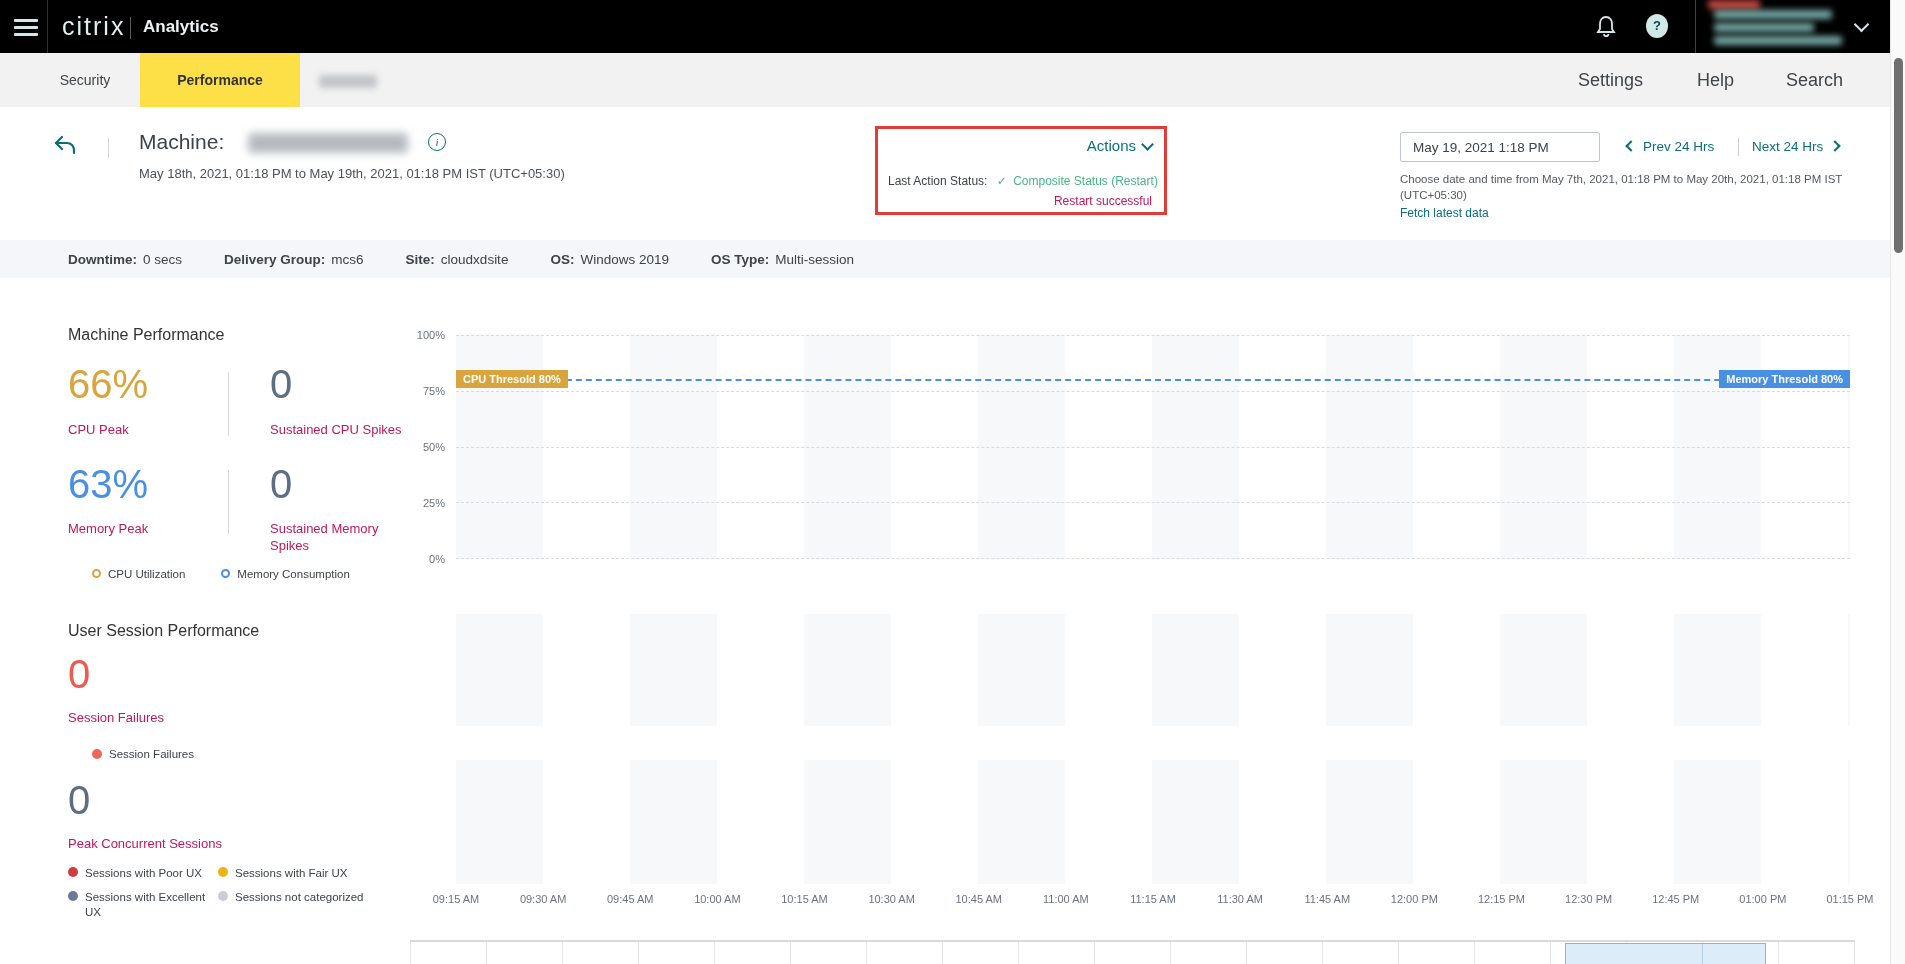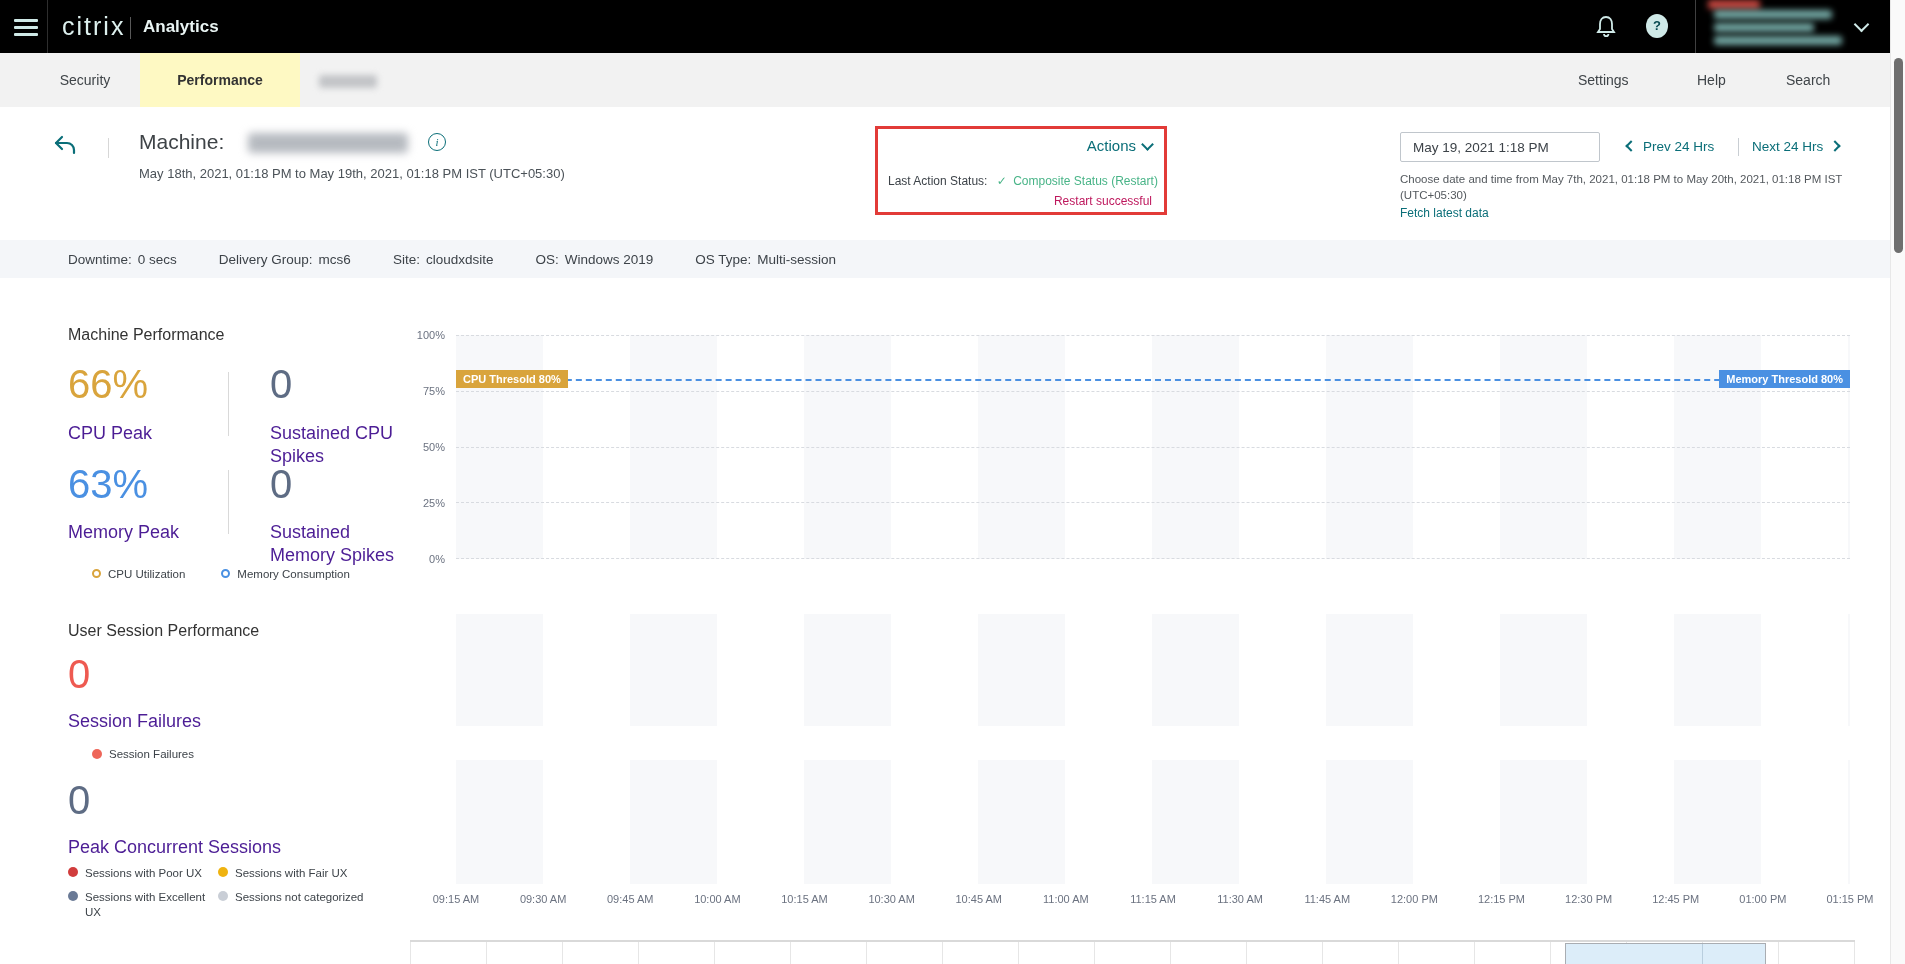--- a/index.html
+++ b/index.html
@@ -20,24 +20,24 @@
                  color:#074950; font-size:13px; font-weight:700; text-align:center; line-height:24px; cursor:pointer; }
   .user-area { position:absolute; left:1695px; top:0; width:195px; height:53px; border-left:1px solid rgba(255,255,255,.25); cursor:pointer; }
   .user-redbar { position:absolute; left:12px; top:0px; width:52px; height:9px; background:#c8463f; filter:blur(3px); border-radius:2px; }
   .user-line { position:absolute; left:18px; height:9px; background:#8fd0cb; opacity:.8; filter:blur(3px); border-radius:3px; }
   .user-chevron { position:absolute; left:160px; top:19px; width:11px; height:11px; border-right:2px solid #cfe9e7; border-bottom:2px solid #cfe9e7; transform:rotate(45deg); }
 
   
   .navbar { position:absolute; left:0; top:53px; width:1905px; height:54px; background:#f2f2f2; }
   .tab { position:absolute; top:0; height:54px; line-height:54px; text-align:center; font-size:14px; color:#3f4448; cursor:pointer; }
   .tab-security { left:30px; width:110px; }
-  .tab-performance { left:140px; width:160px; background:#fef9c3; font-weight:700; color:#333; }
+  .tab-performance { left:140px; width:160px; background:#fde047; font-weight:700; color:#333; }
   .tab-redacted { left:300px; width:95px; }
   .tab-blur { display:inline-block; width:58px; height:13px; background:#c2c4c7; filter:blur(3px); border-radius:3px; vertical-align:middle; }
-  .nav-link { position:absolute; top:0; height:54px; line-height:54px; font-size:14px; color:#3f4448; cursor:pointer; }
+  .nav-link { position:absolute; top:0; height:54px; line-height:54px; font-size:18px; color:#3f4448; cursor:pointer; }
   .nav-settings { left:1578px; } .nav-help { left:1697px; } .nav-search { left:1786px; }
 
   
   .back-arrow { position:absolute; left:52px; top:132px; width:26px; height:26px; cursor:pointer; }
   .hdr-vdiv { position:absolute; left:108px; top:138px; width:1px; height:20px; background:#d7d7d7; }
   .machine-title { position:absolute; left:139px; top:130px; font-size:21px; color:#3e4347; }
   .machine-name-blur { position:absolute; left:248px; top:133px; width:160px; height:20px; background:#b6bac0; filter:blur(4px); border-radius:4px; }
   .info-icon { position:absolute; left:428px; top:133px; width:18px; height:18px; border:1.5px solid #0a6e78; border-radius:50%;
                color:#0a6e78; font-size:11px; font-style:italic; font-family:"Liberation Serif","DejaVu Serif",serif;
                text-align:center; line-height:17px; cursor:pointer; }
@@ -63,26 +63,26 @@
   .chev-left { transform:rotate(135deg); margin-right:8px; }
   .chev-right { transform:rotate(-45deg); margin-left:8px; }
   .pn-div { position:absolute; left:1738px; top:138px; width:1px; height:18px; background:#c9ced3; }
   .range-hint { position:absolute; left:1400px; top:172px; width:482px; font-size:11.5px; color:#54595e; line-height:1.35; }
   .fetch-link { position:absolute; left:1400px; top:206px; font-size:12px; color:#0a6e78; cursor:pointer; }
 
   
   .info-bar { position:absolute; left:0; top:240px; width:1905px; height:38px; background:#f4f6f9; }
   .info-items { position:absolute; left:68px; top:0; height:38px; display:flex; align-items:center; gap:42px; }
   .info-item { font-size:13.5px; color:#3d4349; white-space:nowrap; }
-  .info-item .lb { font-weight:400; margin-right:6px; }
+  .info-item .lb { font-weight:700; margin-right:6px; }
 
   
   .section-title { position:absolute; font-size:16px; color:#333; }
   .big-num { position:absolute; font-size:40px; font-weight:400; }
-  .num-label { position:absolute; font-size:18px; color:#4c1d95; line-height:1.3; }
+  .num-label { position:absolute; font-size:13px; color:#be185d; line-height:1.3; }
   .amber { color:#d9a43c; } .blue { color:#4a90e2; } .slate { color:#5e6c84; } .red { color:#ee5a51; }
   .stat-div { position:absolute; width:1px; background:#d9d9d9; }
   .legend-row { position:absolute; display:flex; gap:36px;padding-left:24px; }
   .legend-item { display:flex; align-items:flex-start; gap:7px; font-size:11.5px; color:#3d4349; cursor:pointer; }
   .ring { width:9px; height:9px; border-radius:50%; border:2px solid #999; margin-top:1px; flex:0 0 auto; }
   .dot { width:10px; height:10px; border-radius:50%; background:#999; margin-top:1px; flex:0 0 auto; }
   .ux-legend { position:absolute; left:68px; top:866px; width:330px; display:grid; grid-template-columns:150px 175px; row-gap:8px; }
   .ux-legend .legend-item { font-size:11.5px; line-height:1.35; }
 
   

